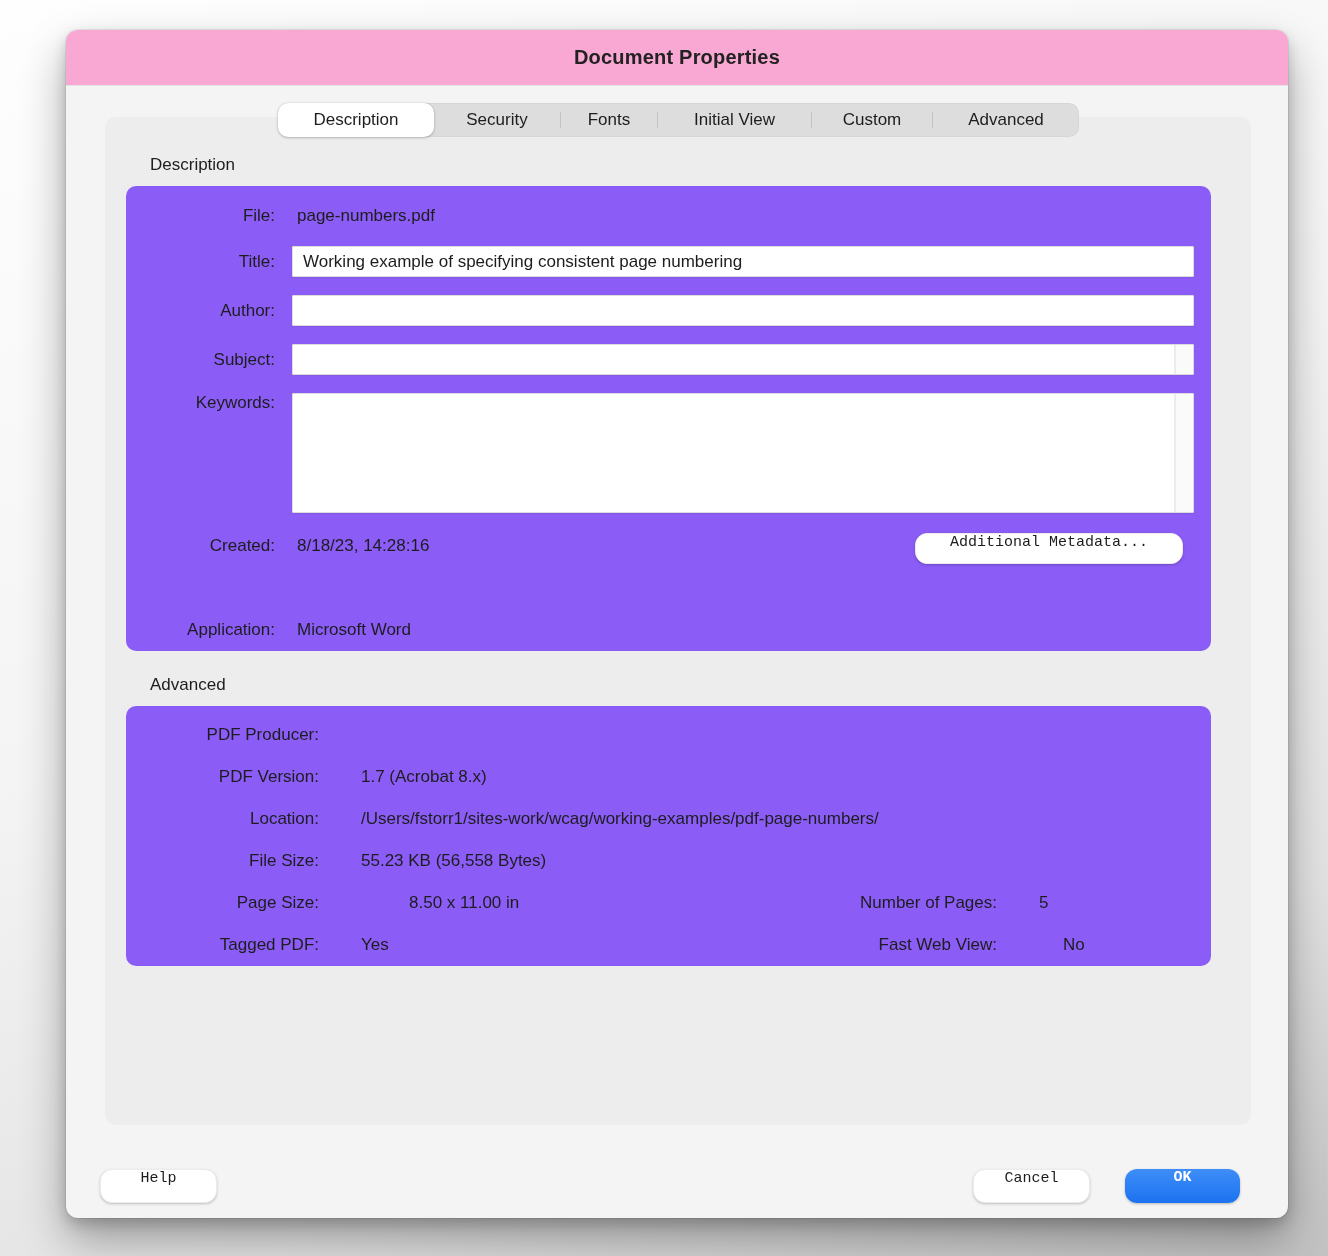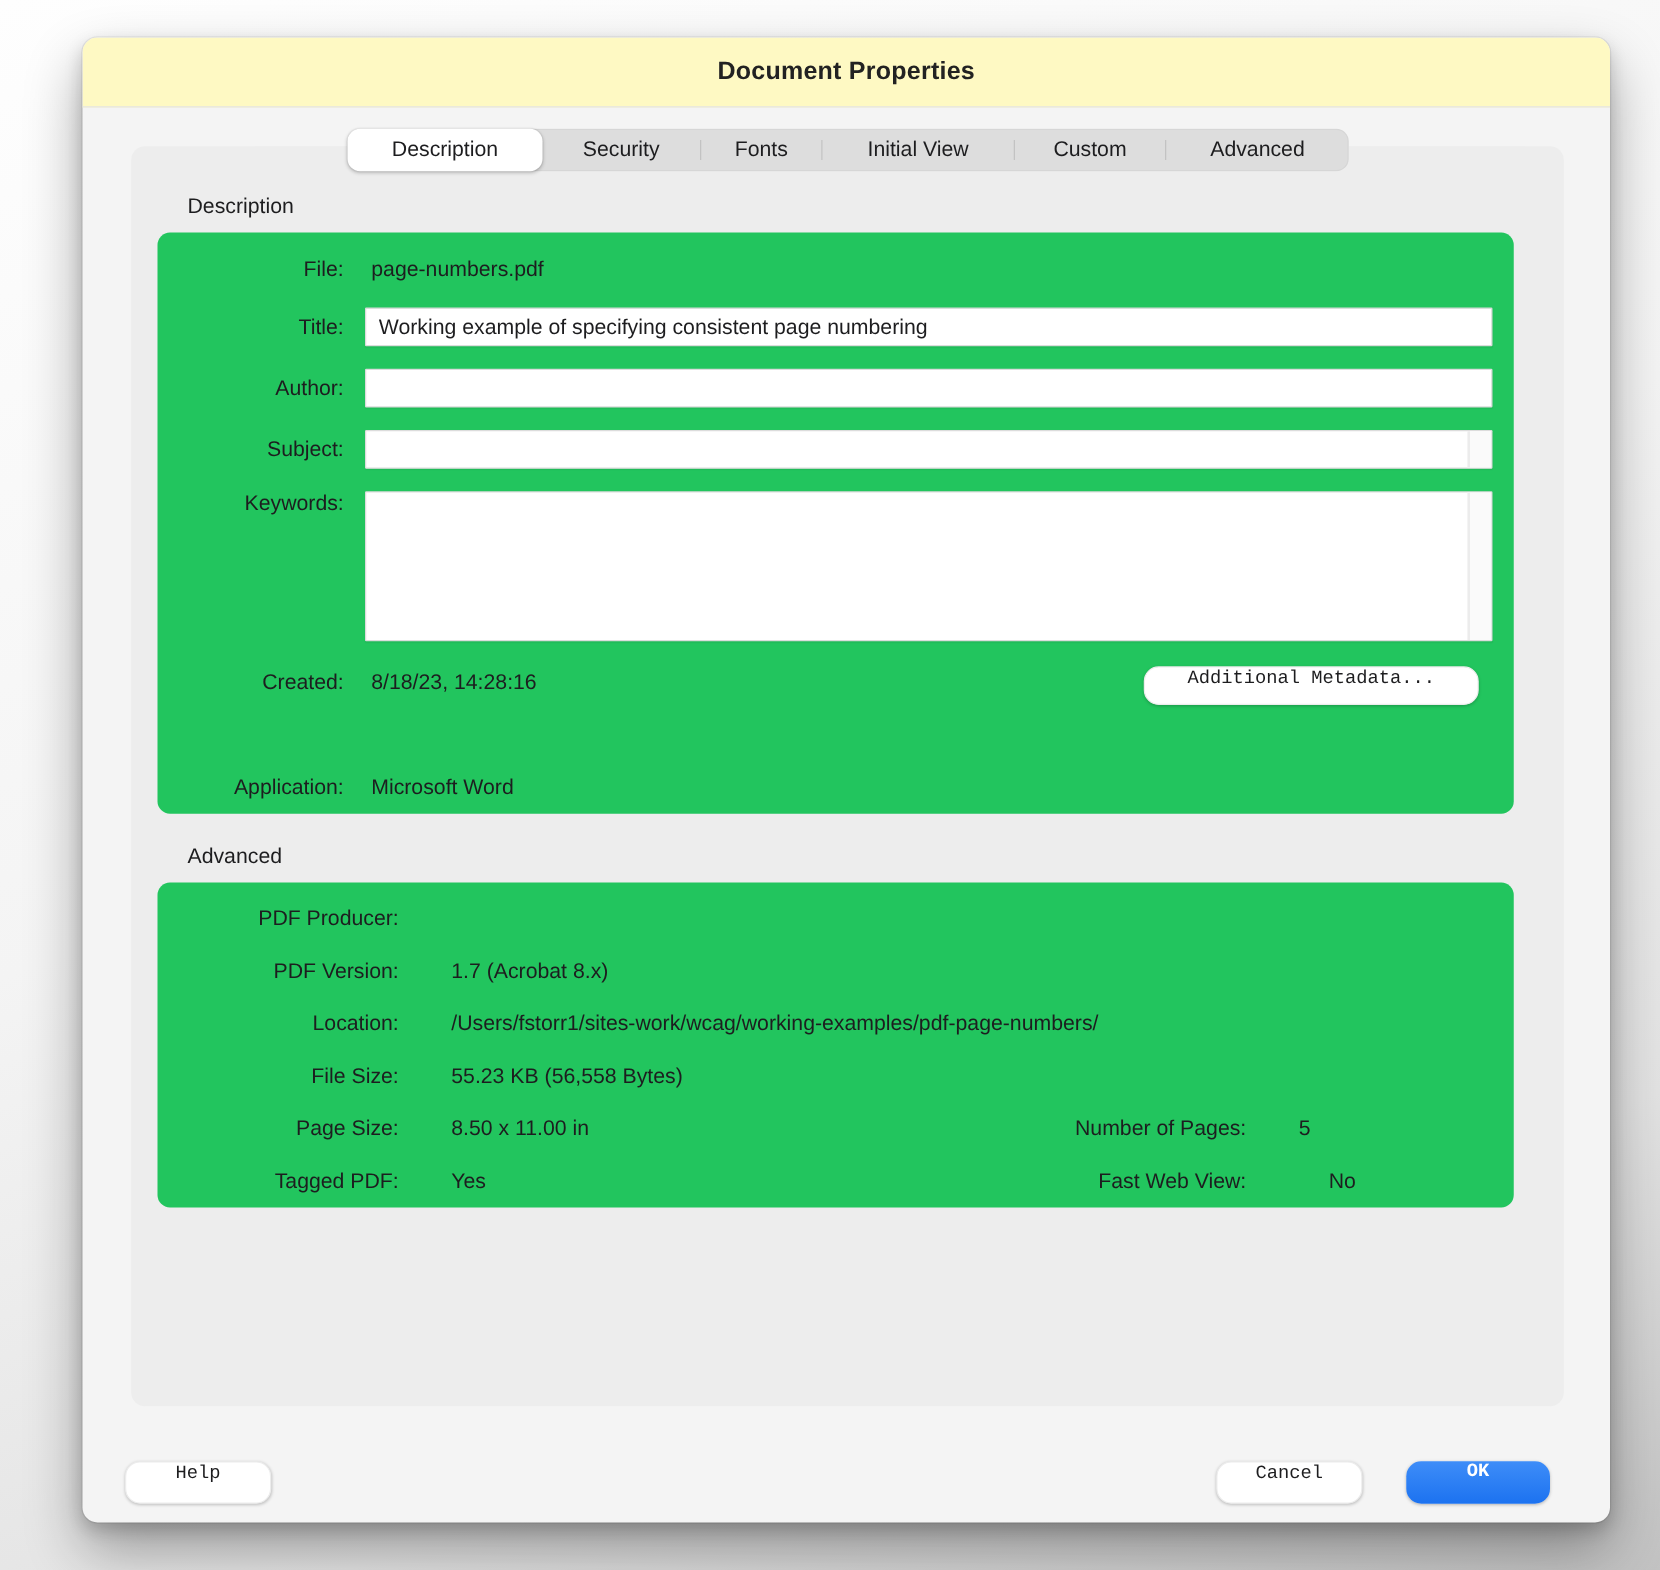--- a/index.html
+++ b/index.html
@@ -11,21 +11,21 @@
     overflow:hidden;
     position:relative;
   }
   .window {
     position:absolute; left:66px; top:30px; width:1222px; height:1188px;
     background:#f4f4f4; border-radius:12px;
     box-shadow: 0 0 0 1px rgba(0,0,0,.07), 0 22px 46px rgba(0,0,0,.33), 0 6px 14px rgba(0,0,0,.18);
     overflow:hidden;
   }
   .titlebar {
-    height:56px; background:#fef9c3; border-bottom:1px solid #e4e4e4;
+    height:56px; background:#f9a8d4; border-bottom:1px solid #e4e4e4;
     display:flex; align-items:center; justify-content:center;
   }
   .titlebar h1 { font-size:20px; font-weight:bold; color:#222; letter-spacing:.2px; }
 
   .panel {
     position:absolute; left:39px; top:87px; width:1146px; height:1008px;
     background:#ededed; border-radius:11px;
   }
 
   
@@ -42,21 +42,21 @@
   .tab.selected {
     background:#ffffff; border-radius:10px;
     box-shadow: 0 1px 3px rgba(0,0,0,.22), 0 0 0 1px rgba(0,0,0,.03);
   }
   .tw1{width:156px}.tw2{width:126px}.tw3{width:96px}.tw4{width:153px}.tw5{width:120px}.tw6{width:146px}
   .tab-div { width:1px; height:16px; background:#c3c3c3; flex:none; }
 
   .section-title { position:absolute; font-size:17px; color:#1d1d1f; }
   .group {
     position:absolute; left:21px; width:1085px;
-    background:#22c55e; border-radius:10px;
+    background:#8b5cf6; border-radius:10px;
   }
   .g-desc { top:69px;  height:465px; }
   .g-adv  { top:589px; height:260px; }
 
   .row { position:absolute; display:flex; align-items:center; height:31px; }
   .row .lbl { flex:none; text-align:right; font-size:17px; color:#1d1d1f; }
   .row .val { font-size:17px; color:#1d1d1f; white-space:nowrap; }
   .g-desc .lbl { width:149px; margin-right:22px; }
   .g-adv  .lbl { width:193px; margin-right:42px; }
   .rrow .lbl { width:270px; margin-right:42px; }
@@ -199,21 +199,21 @@
         <span class="val">1.7 (Acrobat 8.x)</span>
       </div>
       <div class="row" style="left:0; top:98px; height:30px;">
         <span class="lbl">Location:</span>
         <span class="val">/Users/fstorr1/sites-work/wcag/working-examples/pdf-page-numbers/</span>
       </div>
       <div class="row" style="left:0; top:140px; height:30px;">
         <span class="lbl">File Size:</span>
         <span class="val">55.23 KB (56,558 Bytes)</span>
       </div>
-      <div class="row" style="left:0; top:182px; height:30px;">
+      <div class="row" style="left:0; top:182px; height:30px;gap:48px;">
         <span class="lbl">Page Size:</span>
         <span class="val">8.50 x 11.00 in</span>
       </div>
       <div class="row rrow" style="left:601px; top:182px; height:30px;">
         <span class="lbl">Number of Pages:</span>
         <span class="val">5</span>
       </div>
       <div class="row" style="left:0; top:224px; height:30px;">
         <span class="lbl">Tagged PDF:</span>
         <span class="val">Yes</span>

